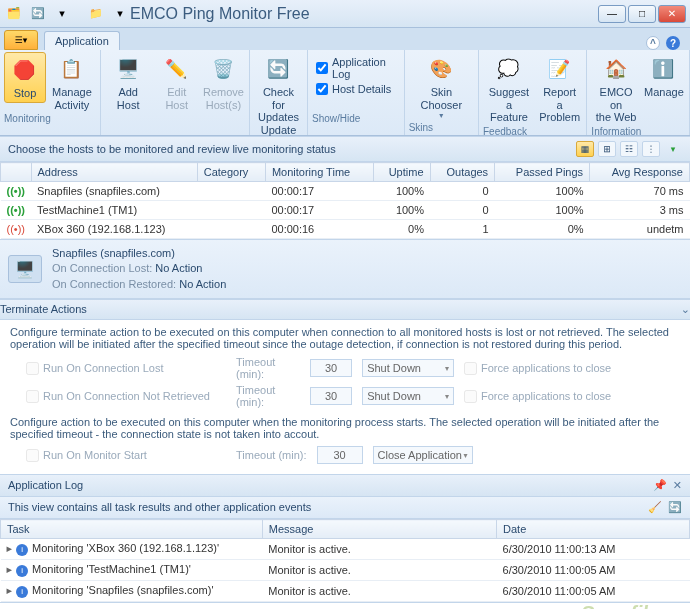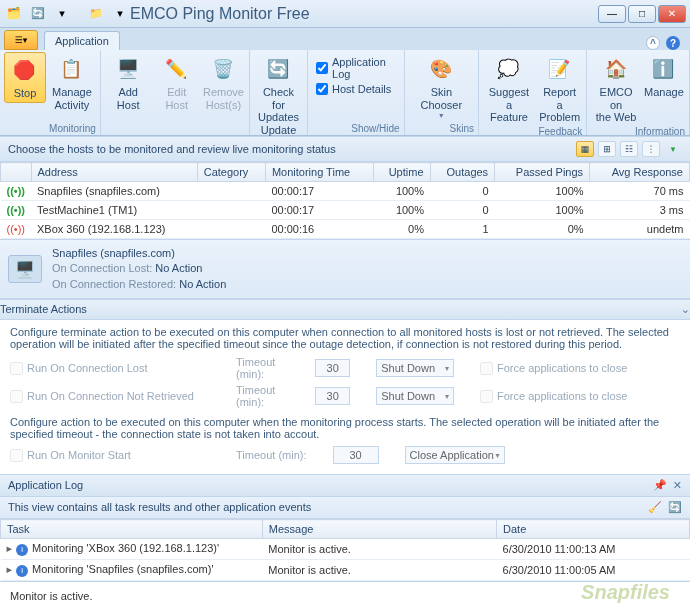--- a/index.html
+++ b/index.html
@@ -19,21 +19,21 @@
 .tabstrip .file-btn { width: 34px; height: 20px; background: linear-gradient(#ffd968, #ffb13b); border: 1px solid #d19a2a; border-radius: 3px 3px 0 0; margin-right: 6px; display:flex; align-items:center; justify-content:center; }
 .tabstrip .tab-app { padding: 3px 10px; background: #eaf2fb; border: 1px solid #a8c0dc; border-bottom: none; border-radius: 3px 3px 0 0; color: #2a4a6e; }
 .tabstrip .spacer { flex: 1; }
 .tabstrip .help-icons { display: flex; gap: 6px; align-items: center; padding-right: 6px; }
 .tabstrip .help-icons span { width: 14px; height: 14px; border-radius: 50%; display:flex; align-items:center; justify-content:center; font-size:10px; font-weight:bold; }
 
 
 .ribbon { height: 86px; background: linear-gradient(#eaf2fb, #dce9f7); border-bottom: 1px solid #a8c0dc; display: flex; }
 .rgroup { border-right: 1px solid #c2d5ea; display: flex; flex-direction: column; padding: 2px 4px 0 4px; }
 .rgroup .items { flex: 1; display: flex; align-items: flex-start; gap: 2px; }
-.rgroup .label { text-align: right; color: #5a7ca0; font-size: 10px; padding-bottom: 1px; }
+.rgroup .label { text-align: left; color: #5a7ca0; font-size: 10px; padding-bottom: 11px; }
 .rbtn { display: flex; flex-direction: column; align-items: center; justify-content: flex-start; padding: 2px 4px; border-radius: 3px; min-width: 42px; text-align: center; color: #2a4a6e; line-height: 1.15; }
 .rbtn.active { background: linear-gradient(#ffe9a8, #ffd150); border: 1px solid #d9a93b; }
 .rbtn .icon { width: 30px; height: 30px; margin-bottom: 2px; display:flex; align-items:center; justify-content:center; font-size: 18px; }
 .rbtn.disabled { color: #9aaabb; }
 .rchk-col { display:flex; flex-direction:column; gap:3px; padding: 4px; color:#2a4a6e; }
 .rchk { display:flex; align-items:center; gap:4px; }
 .rchk input { width:12px; height:12px; }
 
 
 .sectionbar { background: linear-gradient(#e8f0fa, #d6e5f3); border-top: 1px solid #c2d5ea; border-bottom: 1px solid #c2d5ea; padding: 4px 8px; color: #2a4a6e; display:flex; align-items:center; }
@@ -53,21 +53,21 @@
 .detail .dicon { width:34px; height:28px; background:#cfe0f1; border:1px solid #a8c0dc; border-radius:3px; display:flex; align-items:center; justify-content:center; font-size:16px; }
 .detail .dtext { color:#2a4a6e; line-height:1.4; }
 .detail .dtext .gray { color:#7a8fa6; }
 
 
 .subhdr { background: linear-gradient(#e8f0fa, #d6e5f3); border-top:1px solid #c2d5ea; border-bottom:1px solid #c2d5ea; padding:3px 0; color:#2a4a6e; display:flex; }
 .subhdr .chev { margin-left:auto; color:#5a7ca0; }
 
 
 .cfg { background:#fff; padding:6px 10px; color:#3b5b7c; border-bottom:1px solid #c2d5ea; }
-.cfg .row { display:flex; align-items:center; gap:26px; margin:4px 0; color:#9aaabb; }
+.cfg .row { display:flex; align-items:center; gap:10px; margin:4px 16px; color:#9aaabb; }
 .cfg .row label { min-width:200px; display:flex; align-items:center; gap:4px; }
 .cfg .row input[type=checkbox] { opacity:0.5; }
 .cfg .spin { width:46px; height:18px; border:1px solid #c2d5ea; background:#f5f9fd; text-align:center; line-height:16px; color:#666; display:inline-block; }
 .cfg .sel { width:100px; height:18px; border:1px solid #c2d5ea; background:#f5f9fd; color:#666; padding:0 4px; display:inline-flex; align-items:center; justify-content:space-between; }
 .cfg .sel .dd { color:#888; font-size:8px; }
 .loghdr { background: linear-gradient(#e8f0fa, #d6e5f3); padding:4px 8px; color:#2a4a6e; border-bottom:1px solid #c2d5ea; display:flex; }
 .loghdr .tools { margin-left:auto; display:flex; gap:6px; }
 .logsub { background: linear-gradient(#eaf2fb, #dce9f7); padding:4px 8px; color:#2a4a6e; border-bottom:1px solid #c2d5ea; display:flex; }
 .logtable td:first-child { width: 38%; }
 .logtable td:nth-child(2) { width: 34%; }
@@ -353,20 +353,25 @@
     <th>Date</th>
   </tr>
     </thead>
   <tbody id="log-body">
       <tr>
         <td><span class="expander">▸</span><span class="info-i">i</span>Monitoring 'XBox 360 (192.168.1.123)'</td>
     <td>Monitor is active.</td>
         <td>6/30/2010 11:00:13 AM</td>
       </tr>
       <tr>
+        <td><span class="expander">▸</span><span class="info-i">i</span>Monitoring 'TestMachine1 (TM1)'</td>
+    <td>Monitor is active.</td>
+        <td>6/30/2010 11:00:05 AM</td>
+      </tr>
+      <tr>
         <td><span class="expander">▸</span><span class="info-i">i</span>Monitoring 'Snapfiles (snapfiles.com)'</td>
     <td>Monitor is active.</td>
         <td>6/30/2010 11:00:05 AM</td>
       </tr>
     </tbody>
 </table>
 
 <div class="statusbox">
   <span>Monitor is active.</span>
   <span class="watermark">Snapfiles</span>

